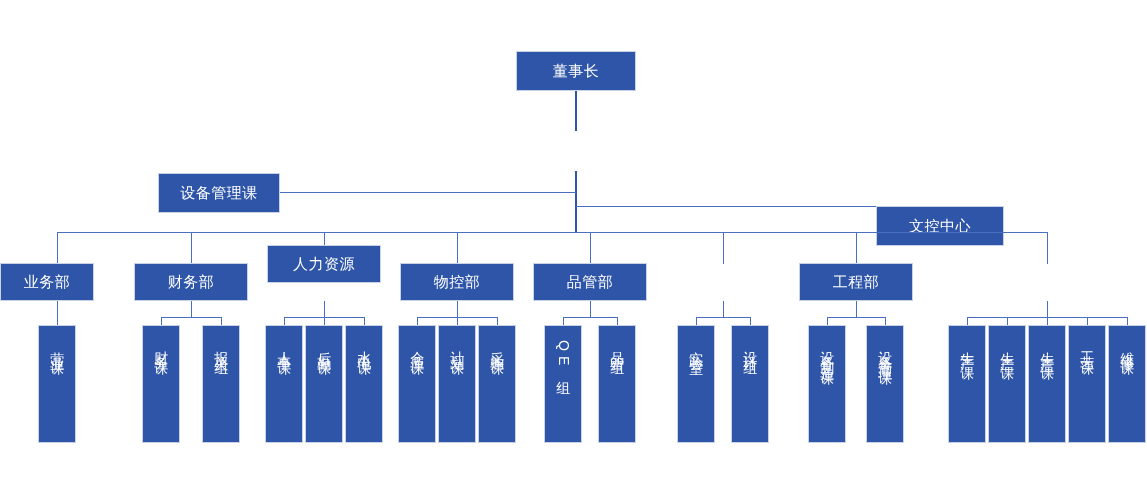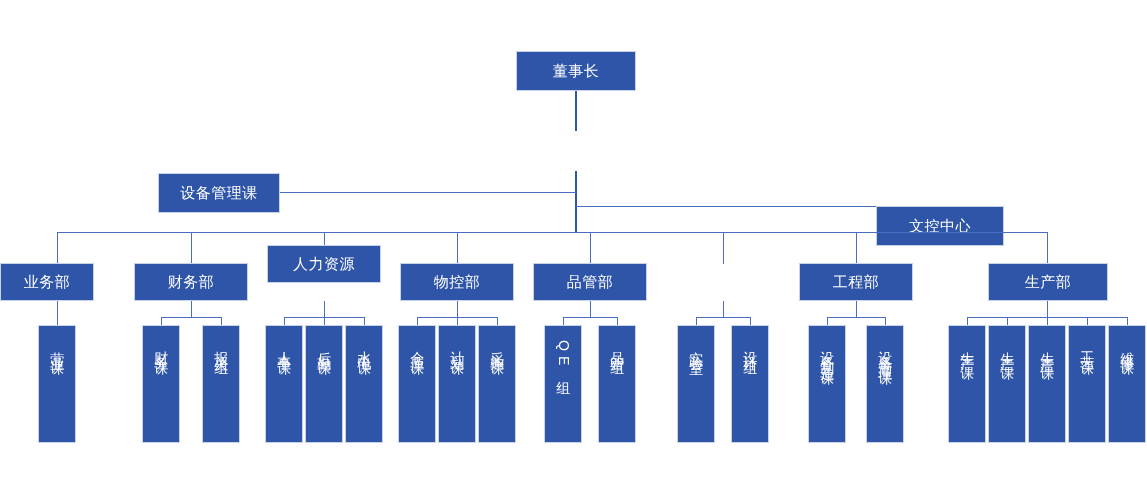--- a/index.html
+++ b/index.html
@@ -102,23 +102,20 @@
   </div>
   <div class="node h" style="left:400px; top:263px; width:114px; height:38px;">
     <span>物控部</span>
   </div>
   <div class="node h" style="left:533px; top:263px; width:114px; height:38px;justify-content:center;">
     <span>品管部</span>
   </div>
   <div class="node h" style="left:799px; top:263px; width:114px; height:38px;">
     <span>工程部</span>
   </div>
-  <div class="node h" style="left:988px; top:263px; width:120px; height:38px;">
-    <span>生产部</span>
-  </div>
 
   <div class="conn thin" style="left:57px; top:301px; width:1px; height:24px;"></div>
   <div class="node v" style="left:38px; top:325px; width:38px; height:118px;">
     <span class="vtext">营业课</span>
   </div>
 
   <div class="conn thin" style="left:191px; top:301px; width:1px; height:16px;"></div>
   <div class="conn thin" style="left:161px; top:317px; width:61px; height:1px;"></div>
   <div class="conn thin" style="left:161px; top:317px; width:1px; height:8px;"></div>
   <div class="conn thin" style="left:221px; top:317px; width:1px; height:8px;"></div>

